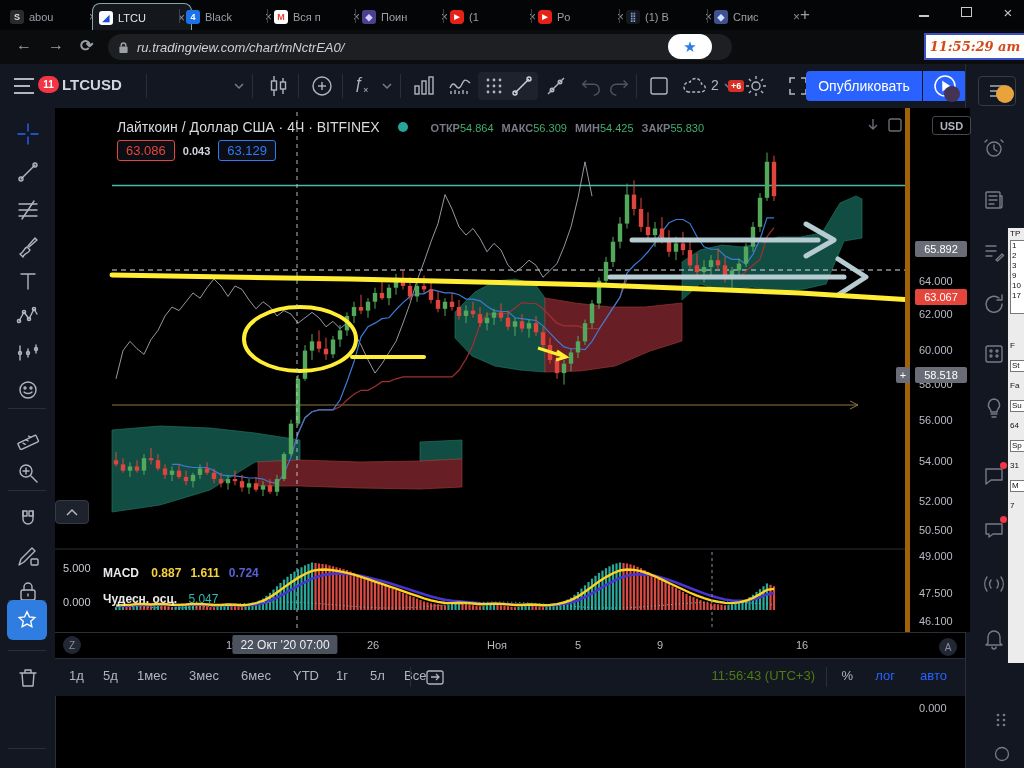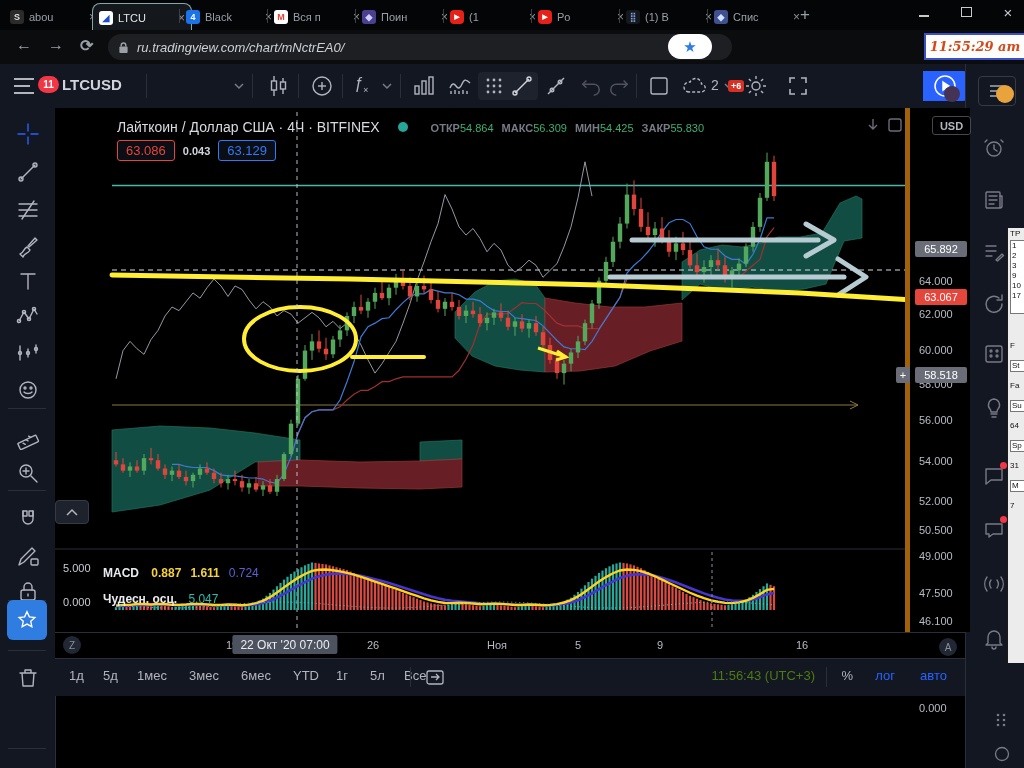--- a/index.html
+++ b/index.html
@@ -289,20 +289,21 @@
     <svg class="tvic" style="left:724px;top:18px;" width="10" height="8" viewBox="0 0 10 8" stroke="#787b86" stroke-width="1.5" fill="none">
         <path d="M1 2l4 4 4-4"></path>
       </svg>
     <svg class="tvic" style="left:744px;top:10px;" width="24" height="24" viewBox="0 0 24 24" stroke="#b2b5be" stroke-width="1.4" fill="none">
         <circle cx="12" cy="12" r="4"></circle>
         <path d="M12 2v3M12 19v3M2 12h3M19 12h3M4.9 4.9l2.1 2.1M17 17l2.1 2.1M19.1 4.9L17 7M7 17l-2.1 2.1"></path>
       </svg>
     <svg class="tvic" style="left:786px;top:10px;" width="24" height="24" viewBox="0 0 24 24" stroke="#b2b5be" stroke-width="1.6" fill="none">
         <path d="M9 4H4v5M15 4h5v5M9 20H4v-5M15 20h5v-5"></path>
       </svg>
+    <div id="publishbtn">Опубликовать</div>
     <div id="playbtn">
       <svg width="24" height="24" viewBox="0 0 24 24" fill="none" stroke="#fff" stroke-width="1.5">
           <circle cx="12" cy="12" r="10"></circle>
           <path d="M10 8l6 4-6 4z" fill="#fff"></path>
         </svg>
     </div>
   </div>
 
   <div id="lefttool" class="abs">
       <div class="ltic" style="top: 12px; color: rgb(41, 98, 255);">
@@ -833,21 +834,21 @@
       <span style="display:inline-block;width:10px;height:10px;border-radius:50%;background:#26a69a;margin-left:14px;"></span>
       <span id="ohlcrow" style="margin-left:10px;"><span class="okey" style="margin-left: 8px;">ОТКР</span><span class="oval">54.864</span><span class="okey" style="margin-left: 8px;">МАКС</span><span class="oval">56.309</span><span class="okey" style="margin-left: 8px;">МИН</span><span class="oval">54.425</span><span class="okey" style="margin-left: 8px;">ЗАКР</span><span class="oval">55.830</span></span>
     </div>
     <div class="ovl" style="left:62px;top:32px;display:flex;align-items:center;gap:8px;text-align:right;">
       <span class="pricebox" style="color:#e5463c;border-color:#e5463c;">63.086</span>
       <span style="color:#d1d4dc;font-size:11px;font-weight:bold;">0.043</span>
       <span class="pricebox" style="color:#3179f5;border-color:#3179f5;">63.129</span>
     </div>
     <div class="ovl macdrow" style="left:48px;top:458px;">
       <span>MACD</span>
-      <span id="macdvals" style="font-weight:normal;"><span style="margin-left: 9px; color: rgb(245, 210, 60); font-weight: bold;">0.887</span><span style="margin-left: 9px; color: rgb(245, 210, 60); font-weight: bold;">1.611</span><span style="margin-left: 9px; color: rgb(90, 95, 216); font-weight: normal;">0.724</span></span>
+      <span id="macdvals" style="font-weight:normal;"><span style="margin-left: 9px; color: rgb(245, 210, 60); font-weight: bold;">0.887</span><span style="margin-left: 9px; color: rgb(245, 210, 60); font-weight: bold;">1.611</span><span style="margin-left: 9px; color: rgb(90, 95, 216); font-weight: bold;">0.724</span></span>
     </div>
     <div class="ovl macdrow" style="left:48px;top:484px;">
       <span>Чудесн. осц.</span>
       <span style="color:#2bbcb0;font-weight:normal;margin-left:8px;">5.047</span>
     </div>
     <div class="ovl scalelbl" style="left:8px;top:454px;">5.000</div>
     <div class="ovl scalelbl" style="left:8px;top:488px;">0.000</div>
 
     <svg class="ovl" style="left:810px;top:9px;" width="16" height="16" viewBox="0 0 16 16" stroke="#6a6d78" stroke-width="1.4" fill="none">
         <path d="M8 2v9M4 8l4 4 4-4"></path>

